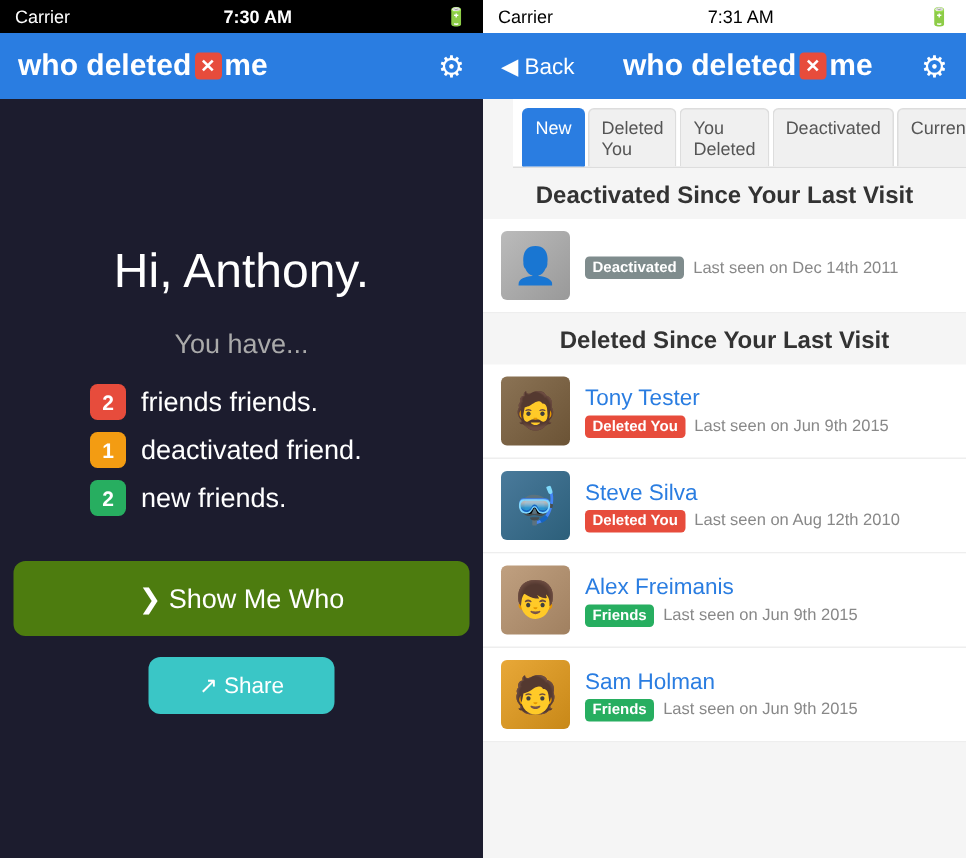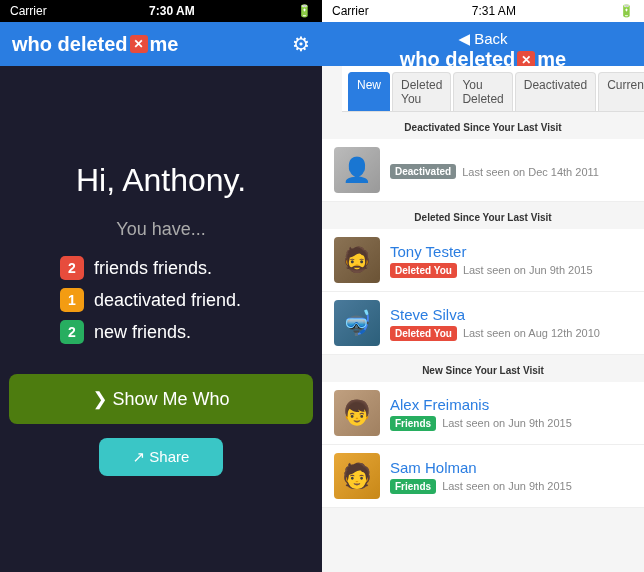--- a/index.html
+++ b/index.html
@@ -189,21 +189,20 @@
       height: 22px;
     }
 
     .right-header-bar {
       background: #2a7de1;
       padding: 8px 12px;
       display: flex;
       align-items: center;
       justify-content: space-between;
       height: 44px;
-      flex-direction: column;
     }
 
     .back-btn {
       color: white;
       font-size: 15px;
       display: flex;
       align-items: center;
       gap: 4px;
       cursor: pointer;
     }
@@ -234,21 +233,21 @@
       border-color: #2a7de1;
     }
 
     .right-content {
       flex: 1;
       overflow-y: auto;
       background: #f5f5f5;
     }
 
     .section-header {
-      font-size: 10px;
+      font-size: 16px;
       font-weight: 600;
       color: #333;
       padding: 10px 12px 6px;
       text-align: center;
     }
 
     .friend-item {
       display: flex;
       align-items: center;
       gap: 10px;
@@ -413,21 +412,20 @@
       <div class="friend-item">
         <div class="avatar av-steve" style="font-size: 24px; display: flex; align-items: center; justify-content: center;">🤿</div>
         <div class="friend-info">
           <div class="friend-name">Steve Silva</div>
           <div class="friend-meta">
             <span class="tag tag-deleted">Deleted You</span>
             <span class="last-seen">Last seen on Aug 12th 2010</span>
           </div>
         </div>
       </div>
-      <div class="section-header">New Since Your Last Visit</div>
       <div class="friend-item">
         <div class="avatar av-alex" style="font-size: 24px; display: flex; align-items: center; justify-content: center;">👦</div>
         <div class="friend-info">
           <div class="friend-name">Alex Freimanis</div>
           <div class="friend-meta">
             <span class="tag tag-friends">Friends</span>
             <span class="last-seen">Last seen on Jun 9th 2015</span>
           </div>
         </div>
       </div>

